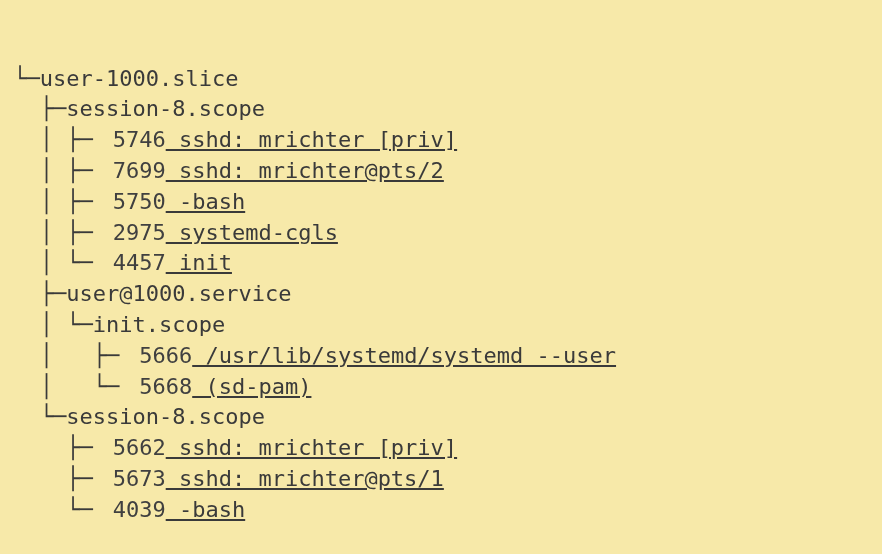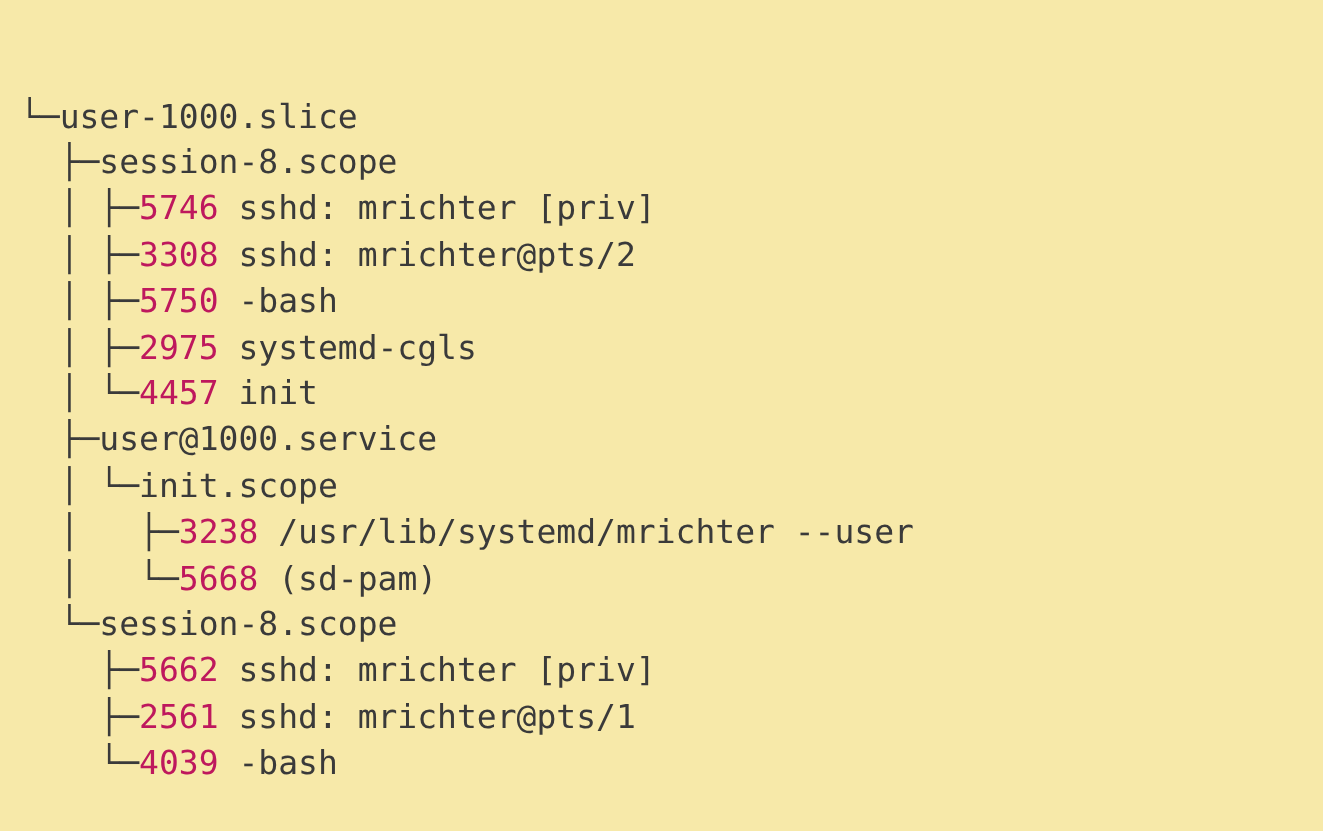--- a/index.html
+++ b/index.html
@@ -9,35 +9,35 @@
       font-size: 22px;
       line-height: 1.4;
       color: #3a3a3a;
       white-space: pre;
       padding: 2px 0;
       width: 882px;
       height: 554px;
       overflow: hidden;
     }
     .tree-line { color: #3a3a3a; }
-    .pid { color: #be185d; }
-    .cmd { color: #3a3a3a; }
+    .pid { color: #404040; margin-left: 20px; }
+    .cmd { color: #3a3a3a; text-decoration: underline; }
   </style>
 </head>
 <body>
 
 <div><span class="tree-line"> └─</span><span>user-1000.slice</span>
 <span class="tree-line">   ├─</span><span>session-8.scope</span>
 <span class="tree-line">   │ ├─</span><span class="pid">5746</span><span class="cmd"> sshd: mrichter [priv]</span>
-<span class="tree-line">   │ ├─</span><span class="pid">3308</span><span class="cmd"> sshd: mrichter@pts/2</span>
+<span class="tree-line">   │ ├─</span><span class="pid">7699</span><span class="cmd"> sshd: mrichter@pts/2</span>
 <span class="tree-line">   │ ├─</span><span class="pid">5750</span><span class="cmd"> -bash</span>
 <span class="tree-line">   │ ├─</span><span class="pid">2975</span><span class="cmd"> systemd-cgls</span>
 <span class="tree-line">   │ └─</span><span class="pid">4457</span><span class="cmd"> init</span>
 <span class="tree-line">   ├─</span><span>user@1000.service</span>
 <span class="tree-line">   │ └─</span><span>init.scope</span>
-<span class="tree-line">   │   ├─</span><span class="pid">3238</span><span class="cmd"> /usr/lib/systemd/mrichter --user</span>
+<span class="tree-line">   │   ├─</span><span class="pid">5666</span><span class="cmd"> /usr/lib/systemd/systemd --user</span>
 <span class="tree-line">   │   └─</span><span class="pid">5668</span><span class="cmd"> (sd-pam)</span>
 <span class="tree-line">   └─</span><span>session-8.scope</span>
 <span class="tree-line">     ├─</span><span class="pid">5662</span><span class="cmd"> sshd: mrichter [priv]</span>
-<span class="tree-line">     ├─</span><span class="pid">2561</span><span class="cmd"> sshd: mrichter@pts/1</span>
+<span class="tree-line">     ├─</span><span class="pid">5673</span><span class="cmd"> sshd: mrichter@pts/1</span>
 <span class="tree-line">     └─</span><span class="pid">4039</span><span class="cmd"> -bash</span>
 </div>
 
 
 </body></html>

